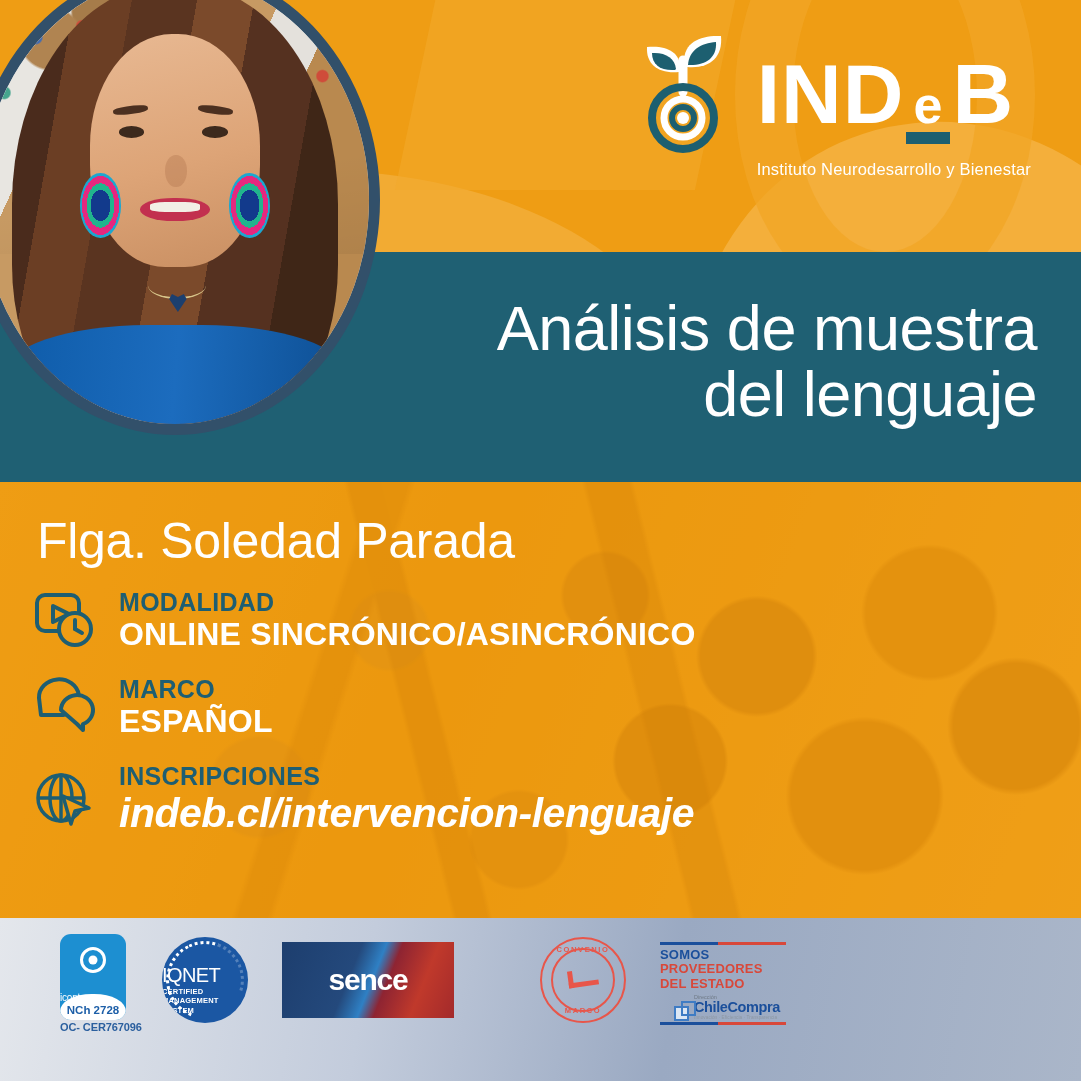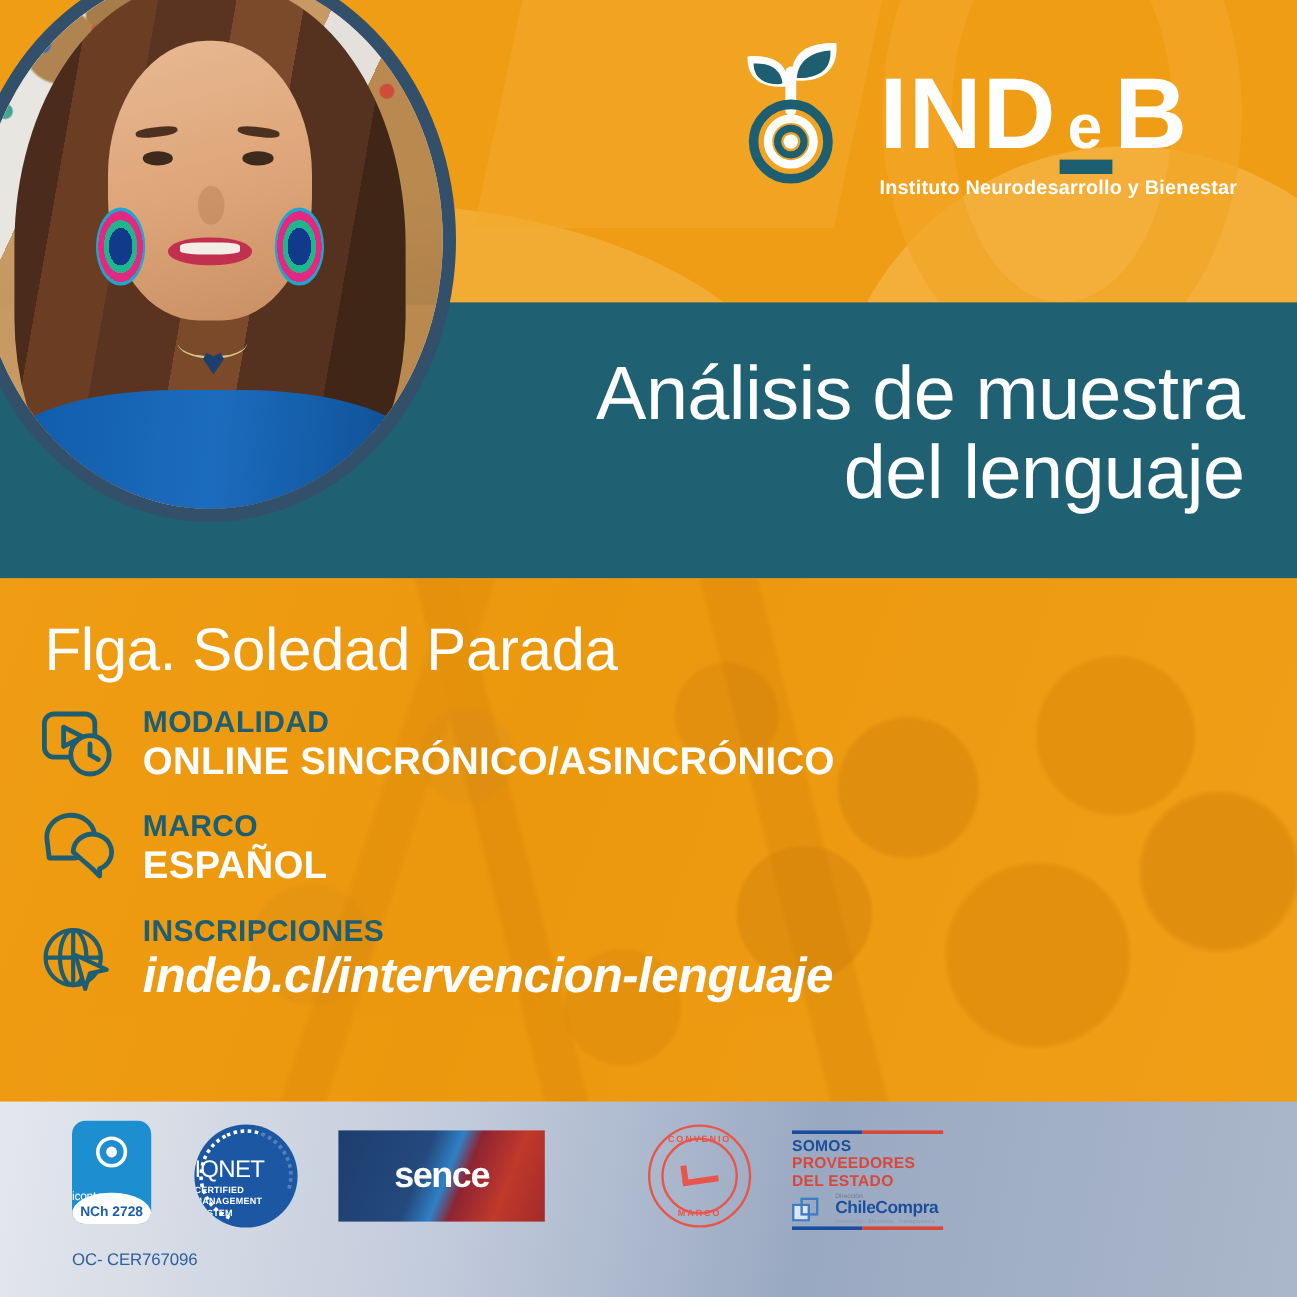--- a/index.html
+++ b/index.html
@@ -67,22 +67,22 @@
     display:inline-flex; flex-direction:column; align-items:center;
     margin:0 2px;
   }
   .logo-word .e-glyph {
     font-size:52px; line-height:.8; font-weight:bold;
   }
   .logo-word .e-bar {
     width:44px; height:12px; background:#1d5f70; margin-top:5px;
   }
   .logo-sub {
-    font-size:16.5px; color:#ffffff; font-weight:bold;
-    letter-spacing:.2px; margin-top:3px; text-align:right;
+    font-size:16.5px; color:#ffffff; font-weight:normal;
+    letter-spacing:.2px; margin-top:16px; text-align:right;
   }
 
   
   .teal-band {
     position:absolute; left:0; top:252px; width:1081px; height:230px;
     background:#1f6073;
   }
   .title-block {
     position:absolute; right:44px; top:295px;
     text-align:right; z-index:5;
@@ -278,22 +278,23 @@
   }
   .icontec .pill {
     position:absolute; left:0; bottom:0; width:100%; height:26px;
     background:#ffffff; border-radius:50% 50% 9px 9px / 70% 70% 9px 9px;
   }
   .icontec .nch {
     position:absolute; left:0; right:0; bottom:4px;
     text-align:center; color:#1d5fa8; font-size:11.5px; font-weight:bold;
   }
   .oc-code {
-    margin-top:21px; font-size:14px; color:#2b5f9e; letter-spacing:-.1px;
+    margin-top:1px; font-size:11px; color:#2b5f9e; letter-spacing:-.1px;
     white-space:nowrap;
+    font-weight:bold;
   }
   
   .iqnet {
     width:86px; height:86px; border-radius:50%;
     background:#1b57a3; position:relative; overflow:hidden;
     margin-top:3px;
   }
   .iqnet .dots {
     position:absolute; left:4px; top:4px; right:4px; bottom:4px;
     border-radius:50%;
@@ -347,21 +348,21 @@
   .stamp .t-top { top:6px; }
   .stamp .t-bot { bottom:6px; }
   
   .ccbox { margin-top:6px; width:126px; }
   .ccbox .rule { height:3px; background:#1b4f9b; margin:2px 0; }
   .ccbox .rule.split {
     background:linear-gradient(90deg,#1b4f9b 0 46%, #d8483a 46% 100%);
   }
   .cc-l1 { color:#1b4f9b; font-size:13px; font-weight:bold; letter-spacing:.2px; }
   .cc-l2 { color:#d8483a; font-size:13px; font-weight:bold; letter-spacing:.2px; line-height:1.15; }
-  .cc-brand { display:flex; align-items:center; gap:16px; margin-top:3px; }
+  .cc-brand { display:flex; align-items:flex-end; gap:0; margin-top:3px;margin-left:14px; }
   .cc-sq {
     width:20px; height:19px; position:relative; flex:0 0 20px;
   }
   .cc-sq:before, .cc-sq:after {
     content:""; position:absolute; border:2px solid #3f7cc4;
   }
   .cc-sq:before { left:0; top:5px; width:11px; height:11px; background:#dce7f4; }
   .cc-sq:after { left:7px; top:0; width:11px; height:11px; }
   .cc-dir { font-size:5.5px; color:#6f7a86; line-height:1; }
   .cc-name { font-size:14.5px; font-weight:bold; color:#1b4f9b; letter-spacing:-.4px; line-height:1; }

